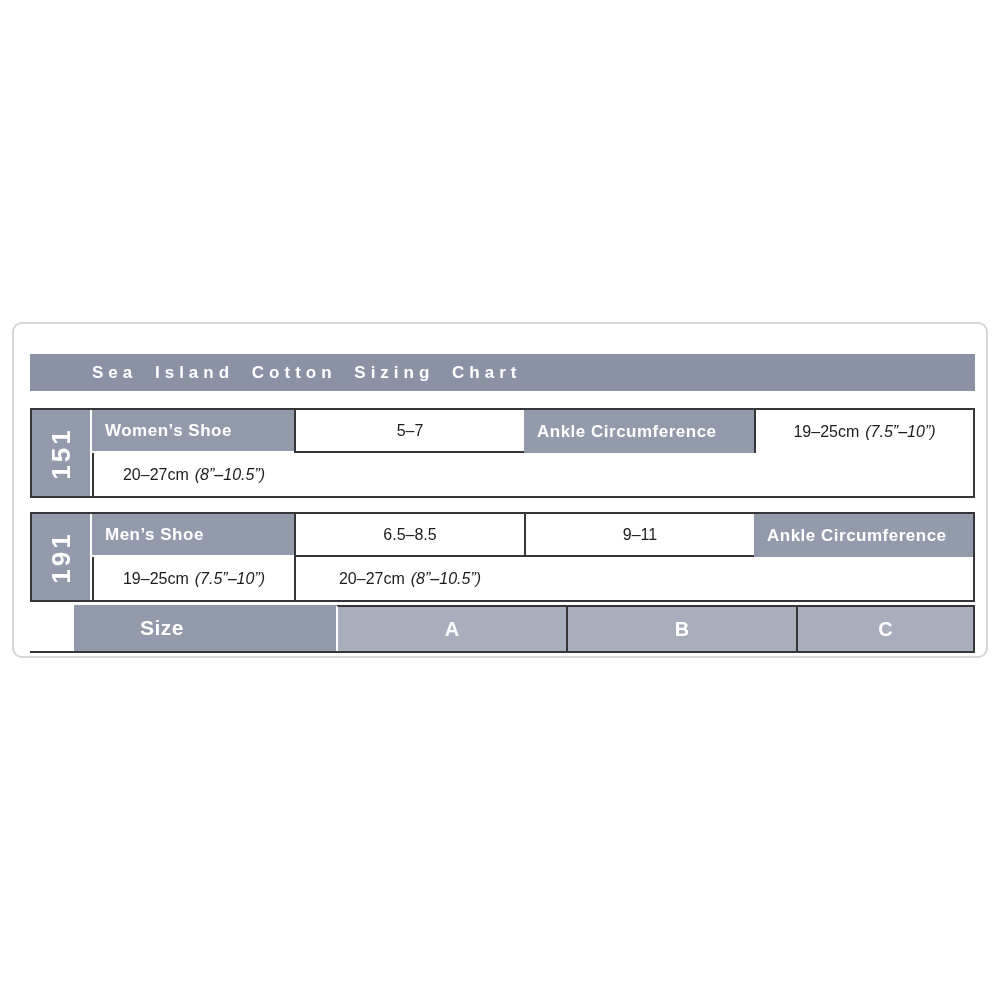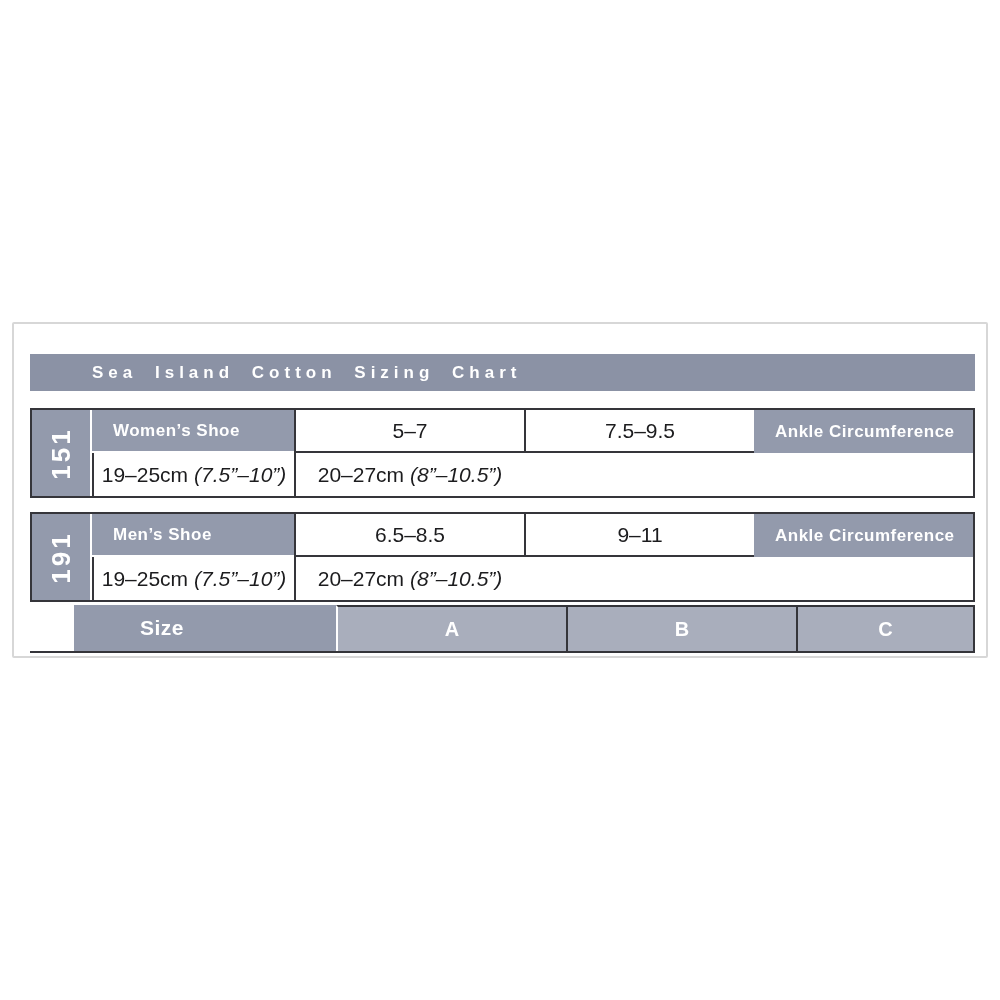--- a/index.html
+++ b/index.html
@@ -12,21 +12,21 @@
     --white:#ffffff;
   }
   *{margin:0;padding:0;box-sizing:border-box;}
   html,body{width:1000px;height:1000px;background:#fff;overflow:hidden;}
   body{font-family:"Liberation Sans","DejaVu Sans",sans-serif;position:relative;}
 
   .card{
     position:absolute;left:12px;top:322px;width:976px;height:336px;
     background:var(--white);
     border:2px solid var(--card-border);
-    border-radius:2px;
+    border-radius:10px;
   }
   .table-wrap{
     position:absolute;left:16px;top:30px;width:945px;
   }
 
   .title-bar{
     height:37px;background:var(--title-gray);
     color:var(--white);font-size:17px;font-weight:bold;
     letter-spacing:5px;word-spacing:8px;line-height:37px;
     padding-left:62px;white-space:nowrap;
@@ -49,29 +49,29 @@
     display:flex;align-items:center;justify-content:center;
   }
   .style-cell .vtext{
     transform:rotate(-90deg);
     color:var(--white);font-size:26px;font-weight:bold;letter-spacing:3px;
     white-space:nowrap;
   }
   .head-cell{
     background:var(--header-gray);
     color:var(--white);font-size:17px;font-weight:bold;letter-spacing:0.5px;
-    display:flex;align-items:center;padding-left:21px;
+    display:flex;align-items:center;padding-left:13px;
     white-space:nowrap;
   }
   .head-cell.top{border-bottom:2px solid var(--white);}
   .data-cell{
     background:var(--white);
     border-left:2px solid var(--border-dark);
     display:flex;align-items:center;justify-content:center;
-    font-size:21px;color:var(--text-dark);white-space:nowrap;
+    font-size:16px;color:var(--text-dark);white-space:nowrap;
   }
   .data-cell.top{border-bottom:2px solid var(--border-dark);}
   .data-cell .inches{font-style:italic;margin-left:6px;}
   .data-cell .inches:empty{display:none;margin:0;}
 
   .size-row{
     margin-top:3px;
     display:grid;
     grid-template-columns:262px 230px 230px 1fr;
     grid-template-rows:46px;
@@ -106,24 +106,20 @@
     <div class="section">
       <div class="style-cell">
         <span class="vtext">151</span>
       </div>
 
       <div class="head-cell top">
         <span>Women’s Shoe</span>
       </div>
       <div class="data-cell top">
         <span>5–7</span>
-
-      </div>
-      <div class="data-cell top">
-        <span>7.5–9.5</span>
 
       </div>
 
       <div class="head-cell">
         <span>Ankle Circumference</span>
       </div>
       <div class="data-cell">
         <span>19–25cm</span>
         <span class="inches">(7.5”–10”)</span>
       </div>

